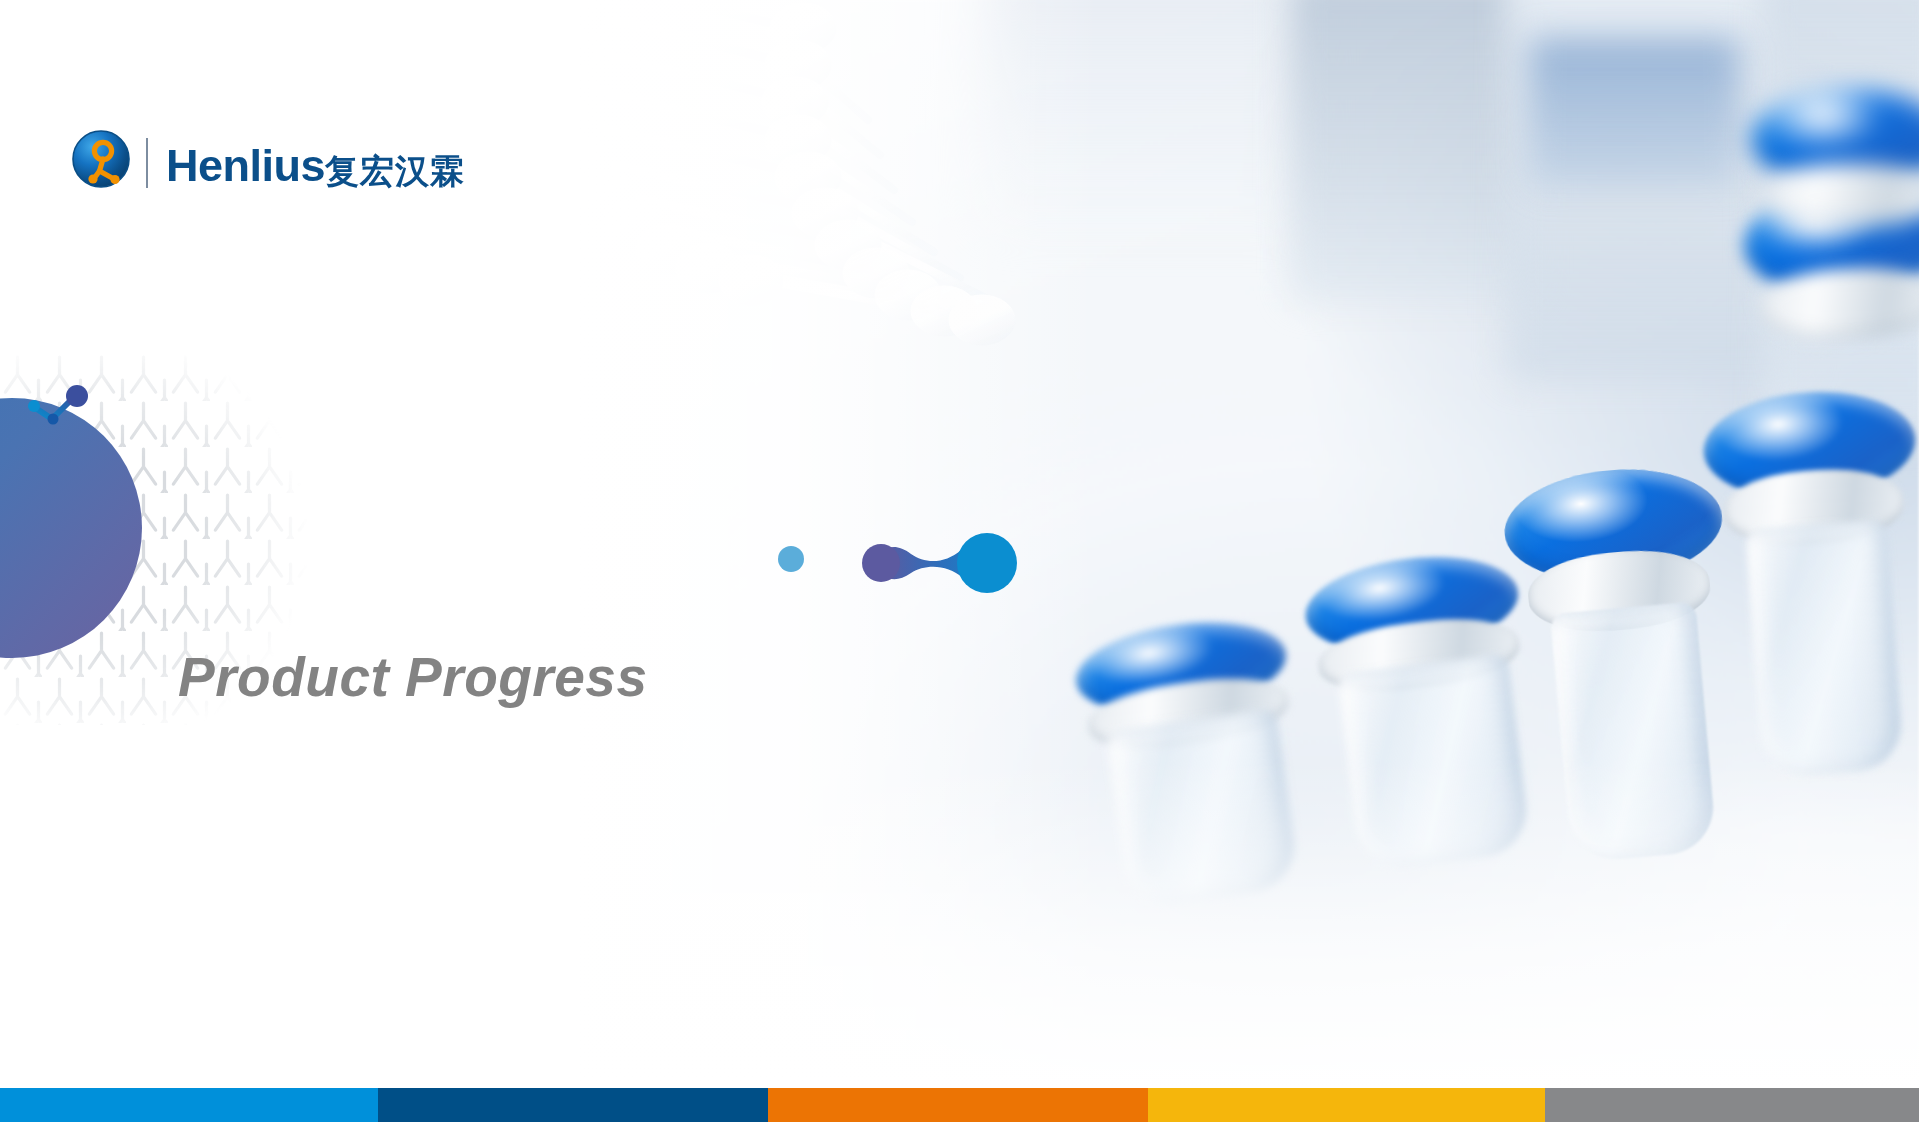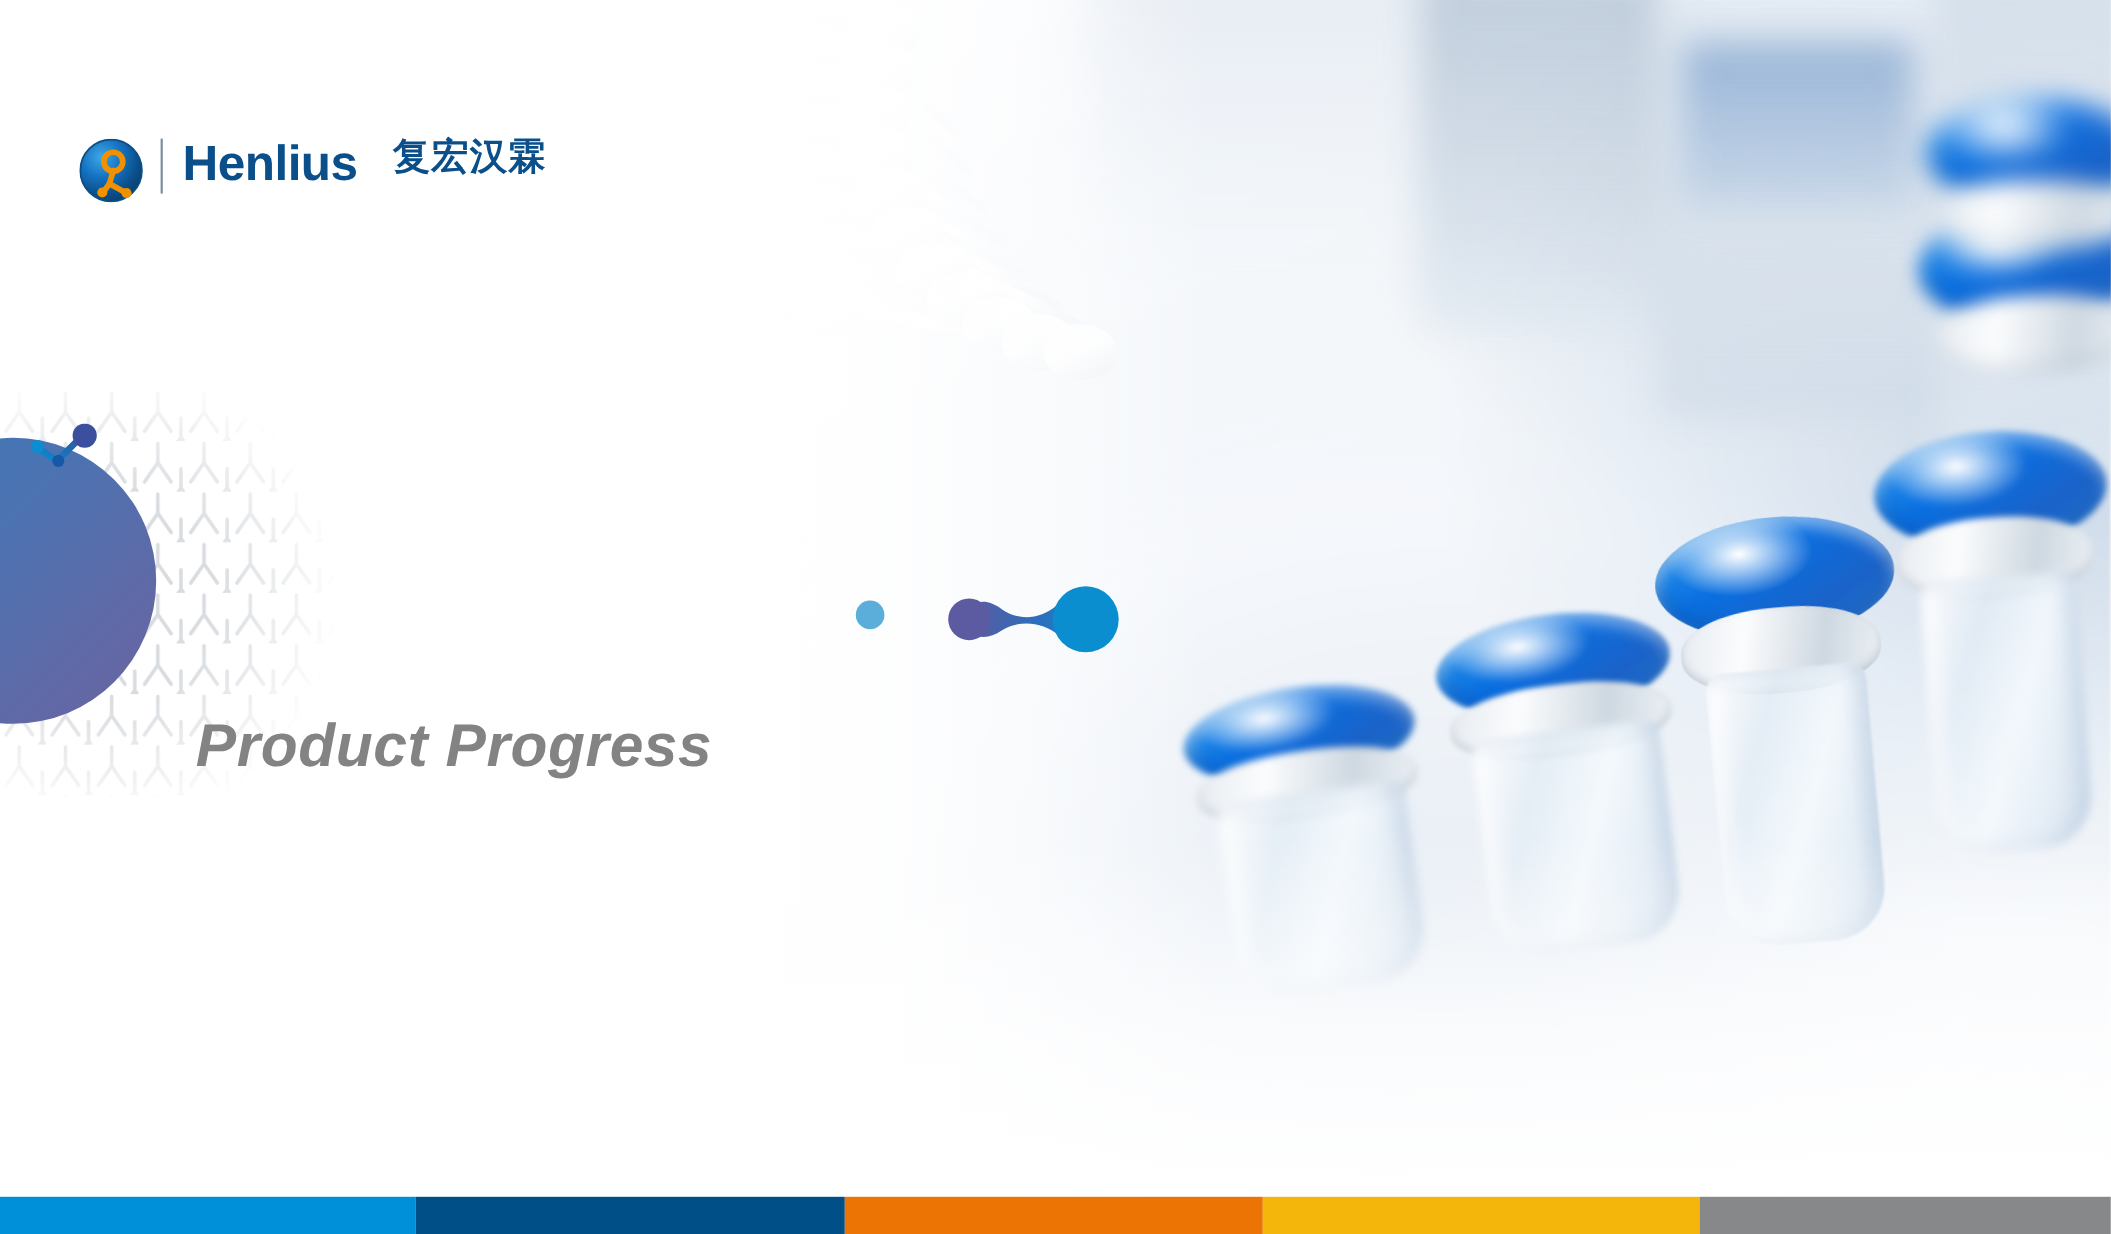--- a/index.html
+++ b/index.html
@@ -120,21 +120,21 @@
     position: absolute;
     left: 845px; top: 528px;
     width: 180px; height: 70px;
   }
 
   
   .logo {
     position: absolute;
     left: 72px; top: 126px;
     display: flex;
-    align-items: flex-start;
+    align-items: flex-end;
     height: 62px;
   }
   .logo-mark { width: 58px; height: 58px; flex: 0 0 auto; }
   .logo-divider {
     width: 2px;
     height: 50px;
     background: #7d8da0;
     margin: 0 18px 0 16px;
     flex: 0 0 auto;
   }
@@ -143,21 +143,20 @@
     font-weight: bold;
     color: #0b4f8a;
     letter-spacing: -0.5px;
     line-height: 1;
     white-space: nowrap;
   }
   .logo-cn {
     font-size: 34px;
     font-weight: bold;
     color: #0b4f8a;
-    margin-left: 32px;
     letter-spacing: 1px;
     line-height: 1;
     white-space: nowrap;
   }
 
   
   .title-cn {
     position: absolute;
     left: 168px; top: 462px;
     font-size: 126px;

